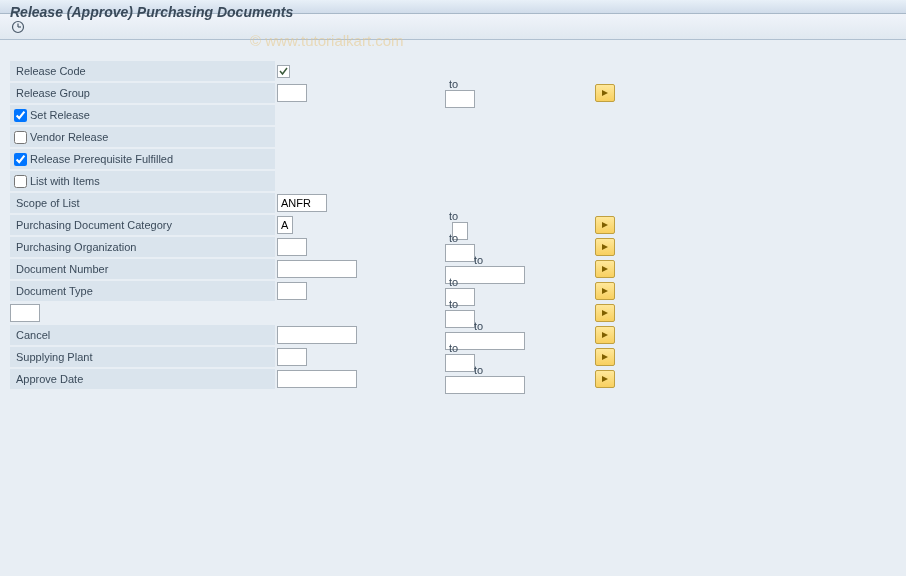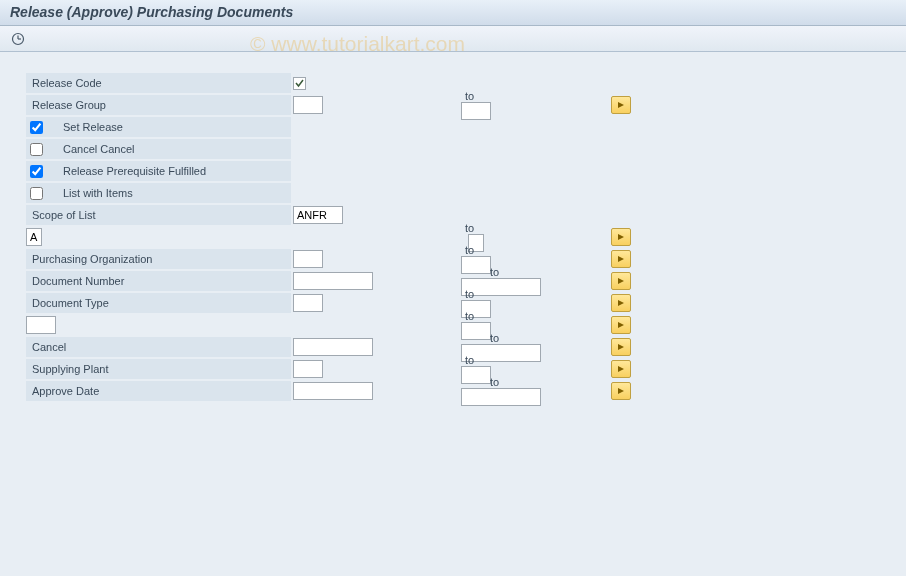--- a/index.html
+++ b/index.html
@@ -9,21 +9,21 @@
       background: #e8eef4;
       width: 906px;
       height: 576px;
       overflow: hidden;
       position: relative;
     }
     .title-bar {
       background: linear-gradient(to bottom, #e8f0f8, #d0dcea);
       border-bottom: 1px solid #a8b8c8;
       padding: 4px 10px;
-      height: 26px;
+      height: 14px;
     }
     .title-bar h1 {
       font-size: 14px;
       font-weight: bold;
       font-style: italic;
       color: #3a4a5a;
     }
     .toolbar {
       background: linear-gradient(to bottom, #f0f4fa, #e0e8f0);
       border-bottom: 1px solid #b0c0d0;
@@ -39,27 +39,27 @@
       display: flex;
       align-items: center;
       justify-content: center;
     }
     .watermark {
       position: absolute;
       top: 32px;
       left: 250px;
       color: #e8c888;
       opacity: 0.55;
-      font-size: 21px;
+      font-size: 15px;
       font-family: Arial, sans-serif;
       z-index: 100;
       pointer-events: none;
     }
     .content {
-      padding: 20px 10px 10px 26px;
+      padding: 20px 10px 10px 10px;
     }
     .row {
       display: flex;
       align-items: center;
       height: 22px;
       margin: 0;
     }
     .label {
       width: 265px;
       padding: 2px 6px;
@@ -69,21 +69,21 @@
       align-items: center;
       color: #3a4a5a;
       margin-right: 2px;
     }
     .label.checkbox-label {
       padding-left: 2px;
     }
     .check-wrap {
       display: flex;
       align-items: center;
-      gap: 18px;
+      gap: 1px;
     }
     input[type="checkbox"] {
       width: 13px;
       height: 13px;
       margin: 0 2px;
       cursor: pointer;
     }
     input[type="text"] {
       border: 1px solid #a0a8b0;
       background: #fff;
@@ -180,21 +180,21 @@
         <input type="checkbox" checked="" style="">
         <span>Set Release</span>
       </span>
     </div>
   </div>
 
   <div class="row">
     <div class="label checkbox-label">
       <span class="check-wrap">
         <input type="checkbox" style="">
-        <span>Cancel Cancel</span>
+        <span>Vendor Release</span>
       </span>
     </div>
   </div>
 
   <div class="row">
     <div class="label checkbox-label">
       <span class="check-wrap">
         <input type="checkbox" checked="" style="">
         <span>Release Prerequisite Fulfilled</span>
       </span>
@@ -209,20 +209,21 @@
       </span>
     </div>
   </div>
 
   <div class="row">
     <div class="label">Scope of List</div>
     <input type="text" class="w-md" value="ANFR" style="">
   </div>
 
   <div class="row rel-row">
+    <div class="label">Purchasing Document Category</div>
     <input type="text" class="w-tiny f-from" value="A" style="">
     <div class="to-col">
       <span class="to-label">to</span>
       <input type="text" class="w-tiny" value="" style="">
     </div>
     <div class="btn-col">
         <button class="more-btn">
           <svg width="12" height="10" viewBox="0 0 12 10">
             <polygon points="3,2 9,5 3,8" fill="#806000"></polygon>
           </svg>

